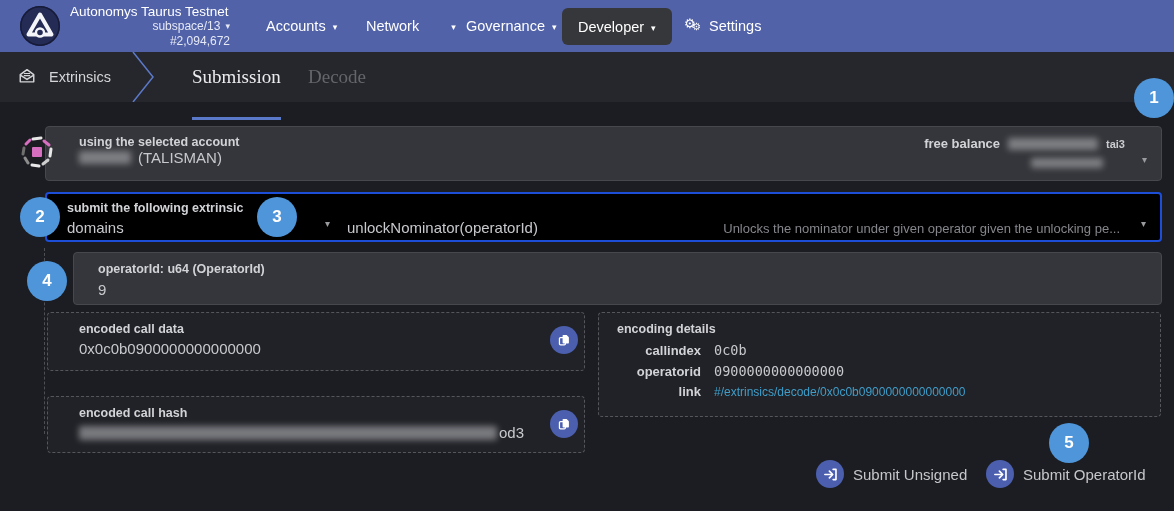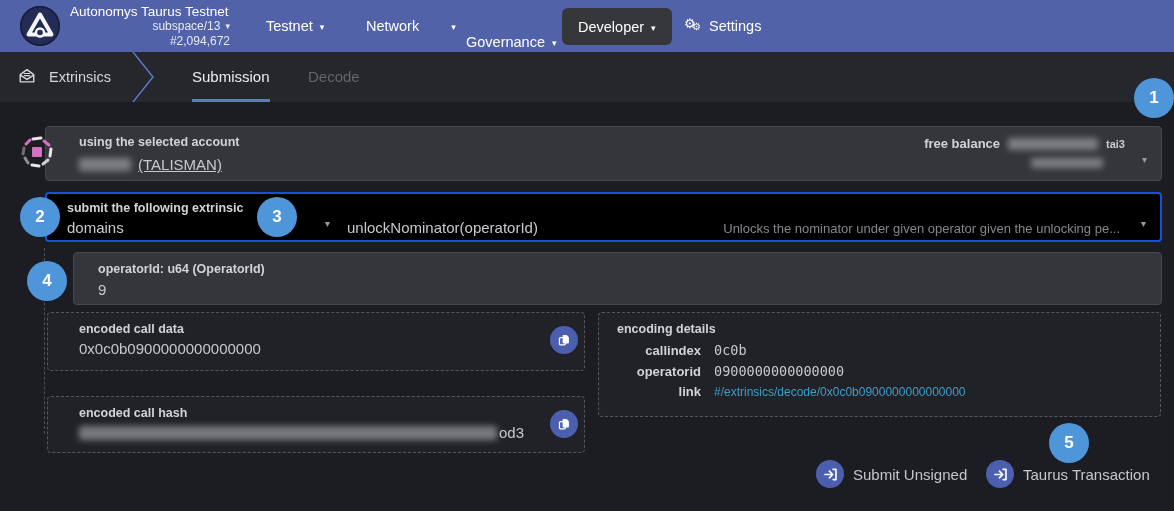--- a/index.html
+++ b/index.html
@@ -13,31 +13,31 @@
   .topbar{position:absolute;left:0;top:0;width:1174px;height:52px;background:#5162a8;padding-left:12px;}
   .logo{position:absolute;left:20px;top:6px;width:40px;height:40px;}
   .chain{position:absolute;left:70px;top:4px;width:160px;color:#fff;line-height:15px;}
   .chain .name{font-size:13.5px;white-space:nowrap;}
   .chain .sub{font-size:12px;color:#e6e9f6;text-align:right;display:flex;justify-content:flex-end;align-items:center;gap:5px;}
   .chain .sub .caret{font-size:9px;line-height:9px;}
   .navitem{position:absolute;top:0;height:52px;display:flex;align-items:center;gap:7px;color:#fff;font-size:14.5px;cursor:default;}
   .navitem .caret{font-size:9px;color:#fff;margin-top:2px;}
   .nav-accounts{left:266px;}
   .nav-network{left:366px;gap:32px;}
-  .nav-governance{left:466px;margin-top:16px;}
+  .nav-governance{left:466px;}
   .nav-developer{left:562px;top:8px;height:37px;background:#36373b;border-radius:6px;padding:0 16px;}
   .nav-settings{left:684px;}
   .gears{position:relative;width:18px;height:16px;display:inline-block;}
   .gears .g1{position:absolute;left:0;top:-2px;font-size:13px;color:#fff;}
   .gears .g2{position:absolute;left:8px;top:3px;font-size:10px;color:#fff;}
   
   .tabbar{position:absolute;left:0;top:52px;width:1174px;height:50px;background:#26272c;}
   .crumb{position:absolute;left:18px;top:0;height:50px;display:flex;align-items:center;gap:13px;color:#d4d5d8;font-size:14.5px;}
   .chevron{position:absolute;left:130px;top:0;height:50px;}
-  .tab{position:absolute;top:0;height:50px;line-height:50px;font-size:15px;}
+  .tab{position:absolute;top:0;height:68px;line-height:50px;font-size:19px;font-family:Liberation Serif, serif;}
   .tab-submission{left:192px;color:#ececee;}
   .tab-submission::after{content:"";position:absolute;left:0;right:0;bottom:0;height:3px;background:#5b79c9;}
   .tab-decode{left:308px;color:#64656a;}
   
   .badge{position:absolute;width:40px;height:40px;border-radius:50%;background:#4e95d9;color:#fff;
          font-weight:bold;font-size:17px;display:flex;align-items:center;justify-content:center;z-index:20;}
   .badge1{left:1134px;top:78px;}
   .badge2{left:20px;top:197px;}
   .badge3{left:257px;top:197px;}
   .badge4{left:27px;top:261px;}
@@ -46,21 +46,21 @@
   .flabel{font-size:12.5px;font-weight:700;color:#d2d3d7;}
   .fvalue{font-size:15px;color:#c8c9cd;}
   .redact{display:inline-block;background:#96979b;border-radius:2px;filter:blur(3px);opacity:.75;}
   .caretgrey{color:#9a9b9f;font-size:10px;}
   .cbtn{position:absolute;width:28px;height:28px;border-radius:50%;background:#4b5fae;
         display:flex;align-items:center;justify-content:center;z-index:5;cursor:pointer;}
   
   .account-box{position:absolute;left:45px;top:126px;width:1117px;height:55px;background:#35363b;
                border:1px solid #47484d;border-radius:4px;box-sizing:border-box;}
   .acc-left{position:absolute;left:33px;top:8px;}
-  .acc-name{display:flex;align-items:center;gap:7px;margin-top:7px;text-decoration:underline;}
+  .acc-name{display:flex;align-items:center;gap:7px;margin-top:0;}
   .acc-right{position:absolute;right:36px;top:9px;text-align:right;}
   .acc-balrow{display:flex;align-items:center;justify-content:flex-end;gap:8px;}
   .unit{font-size:11px;font-weight:700;color:#cbccd0;}
   .acc-caret{position:absolute;right:14px;top:27px;}
   .identicon{position:absolute;left:20px;top:135px;width:34px;height:34px;z-index:6;}
   
   .ext-box{position:absolute;left:45px;top:192px;width:1117px;height:50px;background:#000000;
            border:2px solid #1d4ed8;border-radius:4px;box-sizing:border-box;}
   .ext-label{position:absolute;left:20px;top:7px;}
   .ext-pallet{position:absolute;left:20px;top:25px;}
@@ -111,21 +111,21 @@
     <div class="name">Autonomys Taurus Testnet</div>
     <div class="sub">
       <span>subspace/13</span>
       <span class="caret">▾</span>
     </div>
     <div class="sub" style="justify-content:flex-end;">
       <span>#2,094,672</span>
     </div>
   </div>
   <div class="navitem nav-accounts">
-    <span>Testnet</span>
+    <span>Accounts</span>
     <span class="caret">▾</span>
   </div>
   <div class="navitem nav-network">
     <span>Network</span>
     <span class="caret">▾</span>
   </div>
   <div class="navitem nav-governance">
     <span>Governance</span>
     <span class="caret">▾</span>
   </div>
@@ -271,14 +271,14 @@
   <span class="act-label">Submit Unsigned</span>
 </div>
 <div class="action act-signed">
   <span class="act-icon">
     <svg viewBox="0 0 20 20" width="15" height="15" fill="none" stroke="#fff" stroke-width="2.2" stroke-linecap="round" stroke-linejoin="round">
       <path d="M2.5 10 H12"></path>
         <path d="M8.5 5.5 L13 10 L8.5 14.5"></path>
         <path d="M13.5 3.2 H17.3 V16.8 H13.5"></path>
     </svg>
   </span>
-  <span class="act-label">Taurus Transaction</span>
+  <span class="act-label">Submit OperatorId</span>
 </div>
 
 </body></html>

